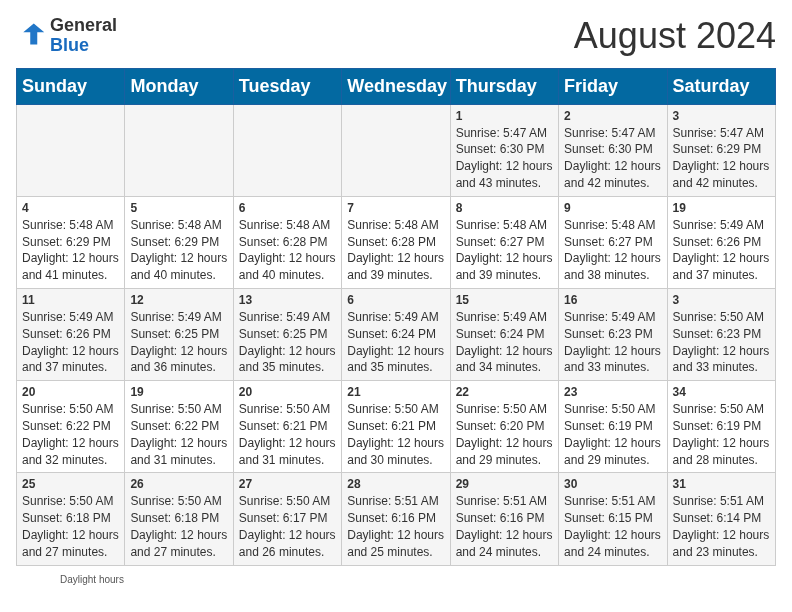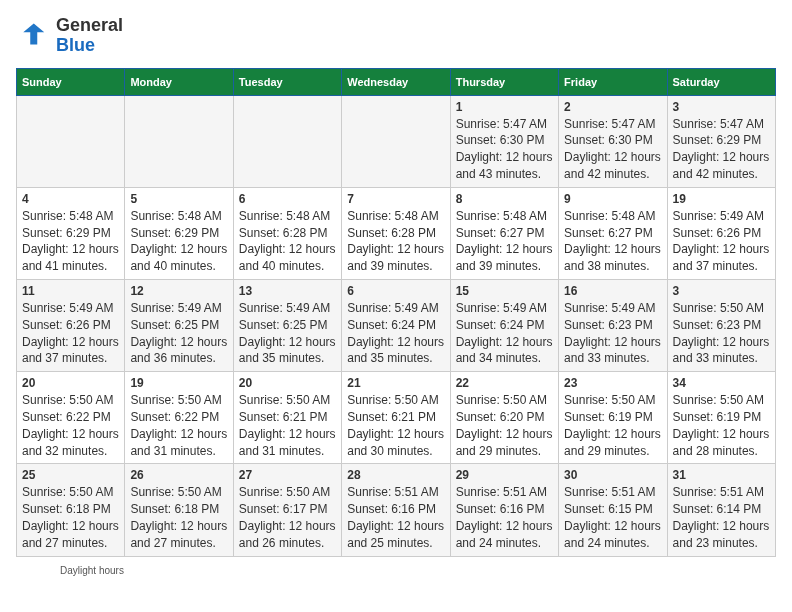--- a/index.html
+++ b/index.html
@@ -12,21 +12,21 @@
     }
     .header {
       display: flex;
       justify-content: space-between;
       align-items: flex-start;
       margin-bottom: 12px;
     }
     .logo {
       display: flex;
       align-items: center;
-      gap: 10px;
+      gap: 4px;
     }
     .logo-text {
       font-size: 18px;
       font-weight: bold;
       line-height: 1.1;
     }
     .logo-general { color: #333; }
     .logo-blue { color: #1a6bbf; }
     .logo-icon {
       width: 28px;
@@ -46,23 +46,23 @@
       font-size: 16px;
       color: #555;
       margin-top: 2px;
     }
     table {
       width: 100%;
       border-collapse: collapse;
       table-layout: fixed;
     }
     thead th {
-      background-color: #15803d;
+      background-color: #0369a1;
       color: #fff;
-      font-size: 11px;
+      font-size: 18px;
       font-weight: bold;
       padding: 7px 5px;
       text-align: left;
       border: 1px solid #1a5fa0;
     }
     tbody td {
       border: 1px solid #ccc;
       vertical-align: top;
       padding: 4px 5px;
       font-size: 10.5px;
@@ -109,20 +109,21 @@
       </svg>
     </div>
     <div>
       <div class="logo-text">
         <span class="logo-general">General</span><br>
         <span class="logo-blue">Blue</span>
       </div>
     </div>
   </div>
   <div class="title-block">
+    <div class="month-year">August 2024</div>
   </div>
 </div>
 
 <table>
   <thead>
     <tr>
     <th>Sunday</th>
         <th>Monday</th>
         <th>Tuesday</th>
         <th>Wednesday</th>

